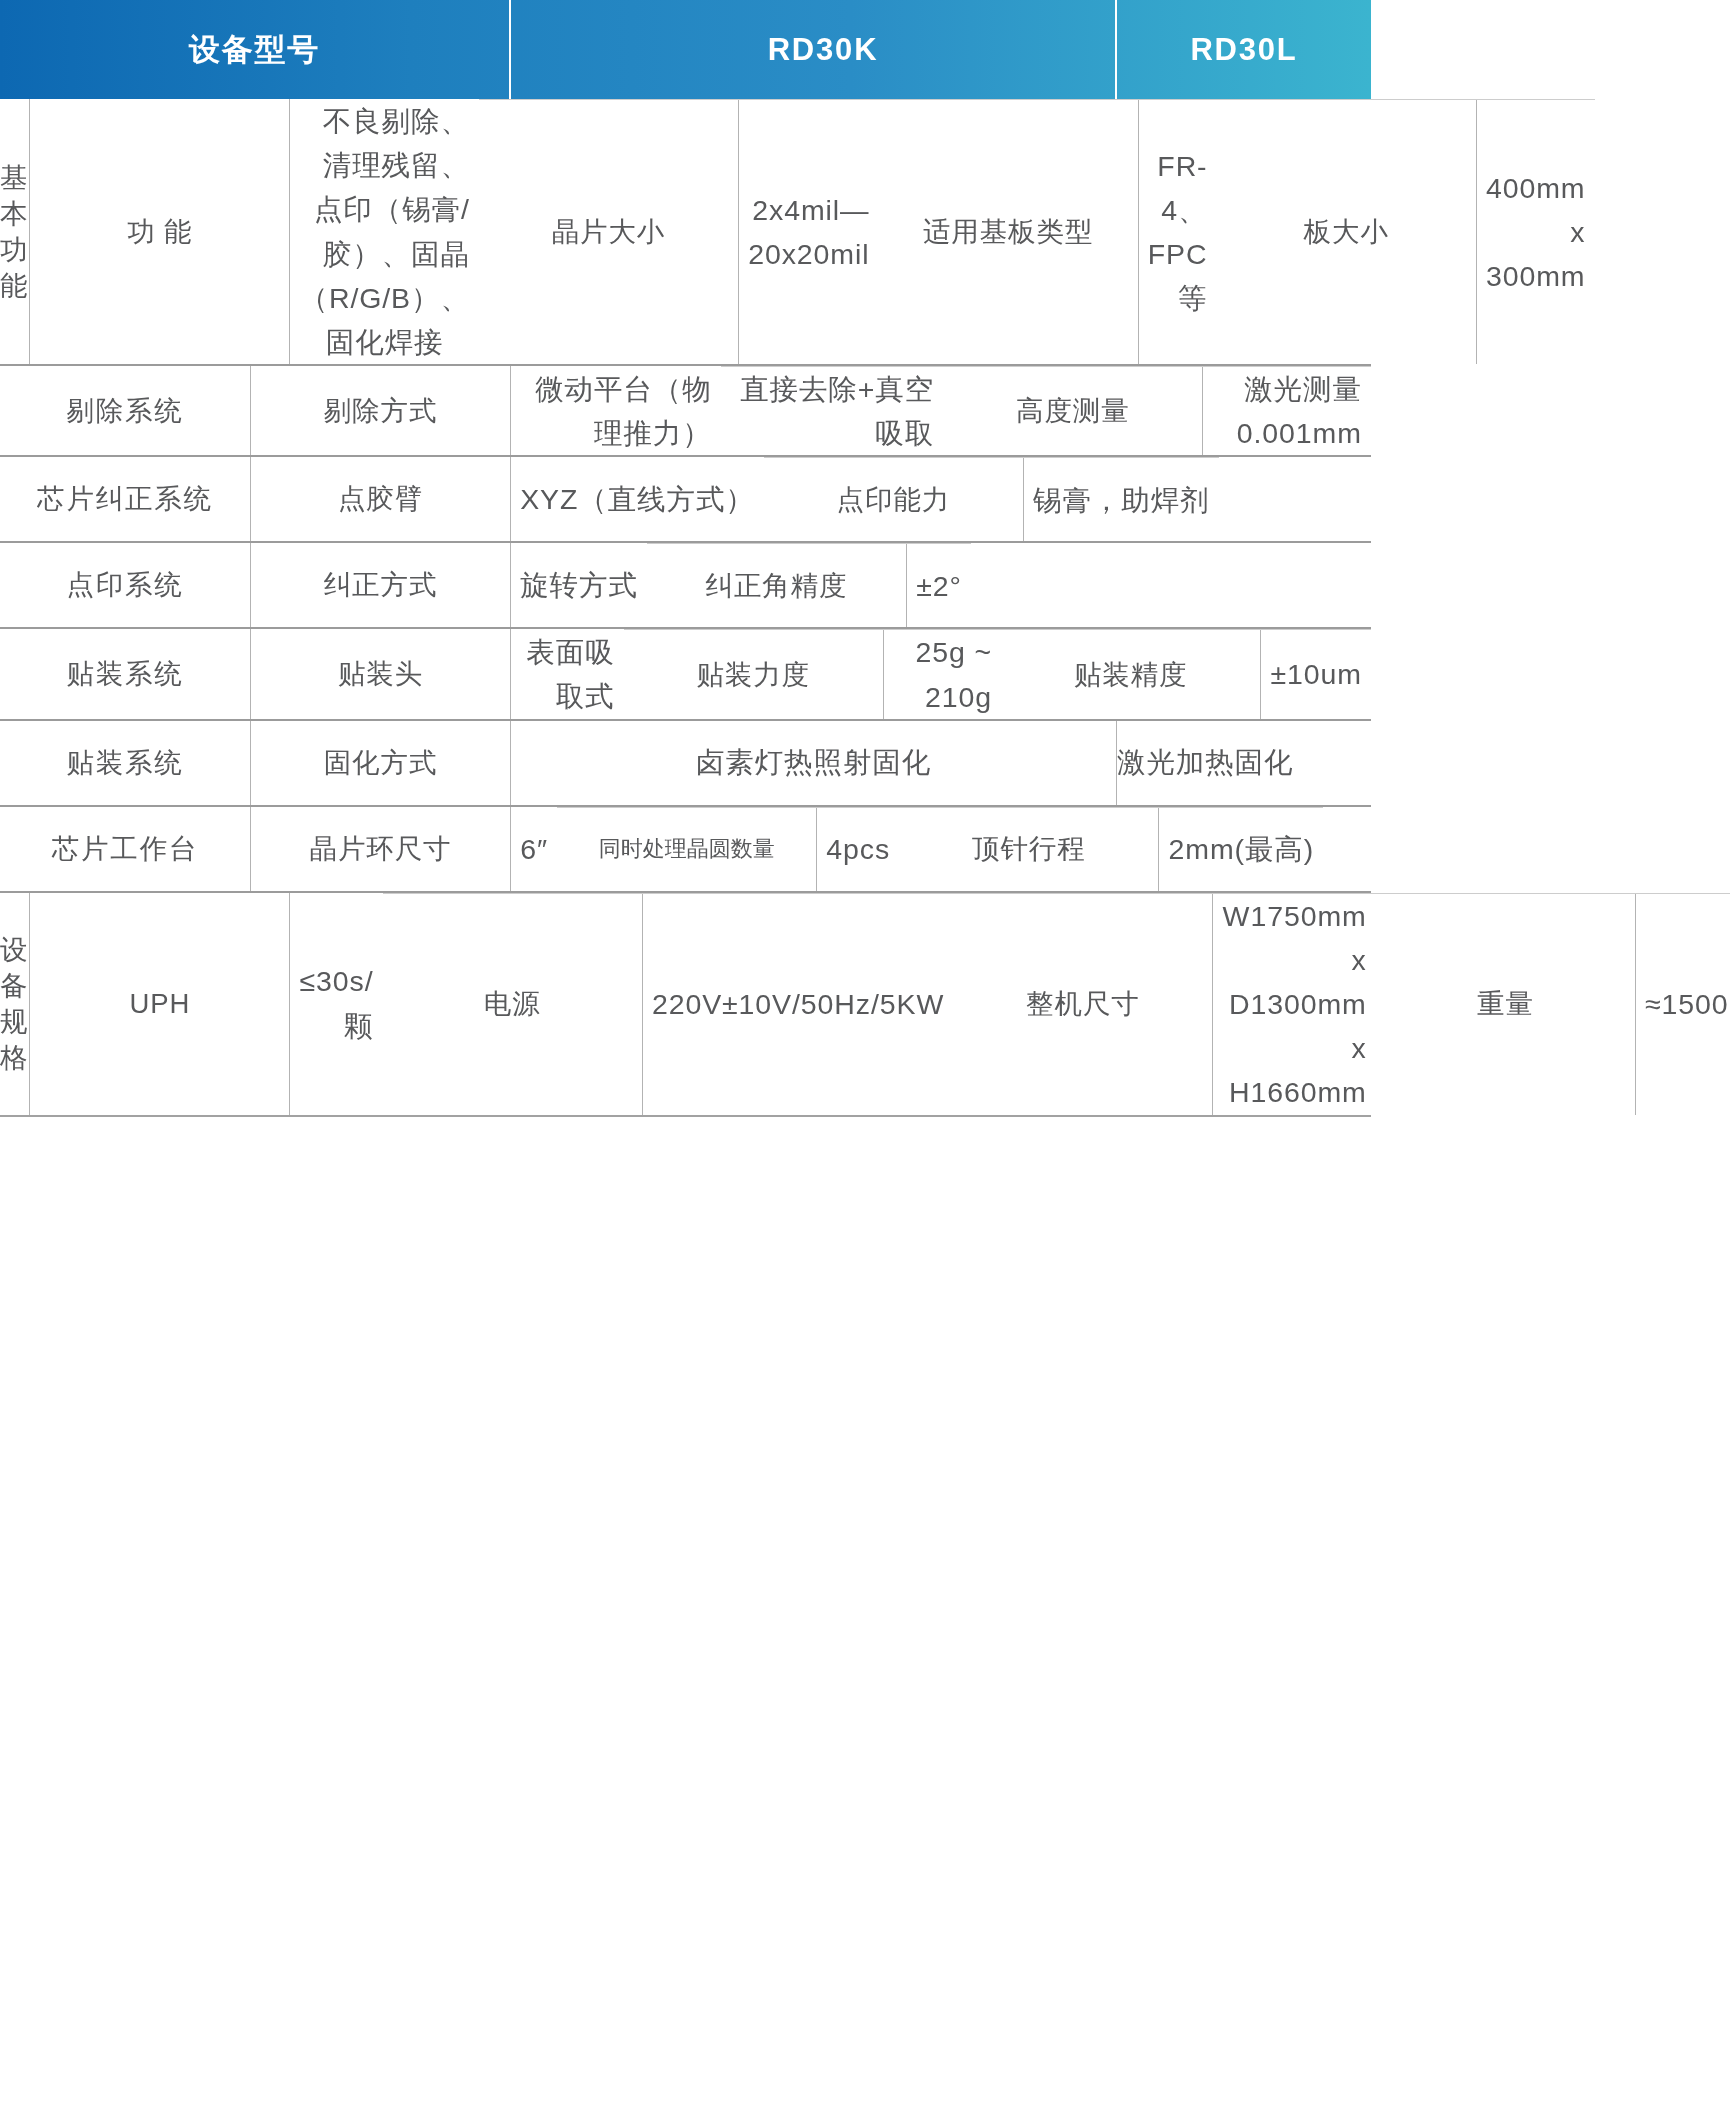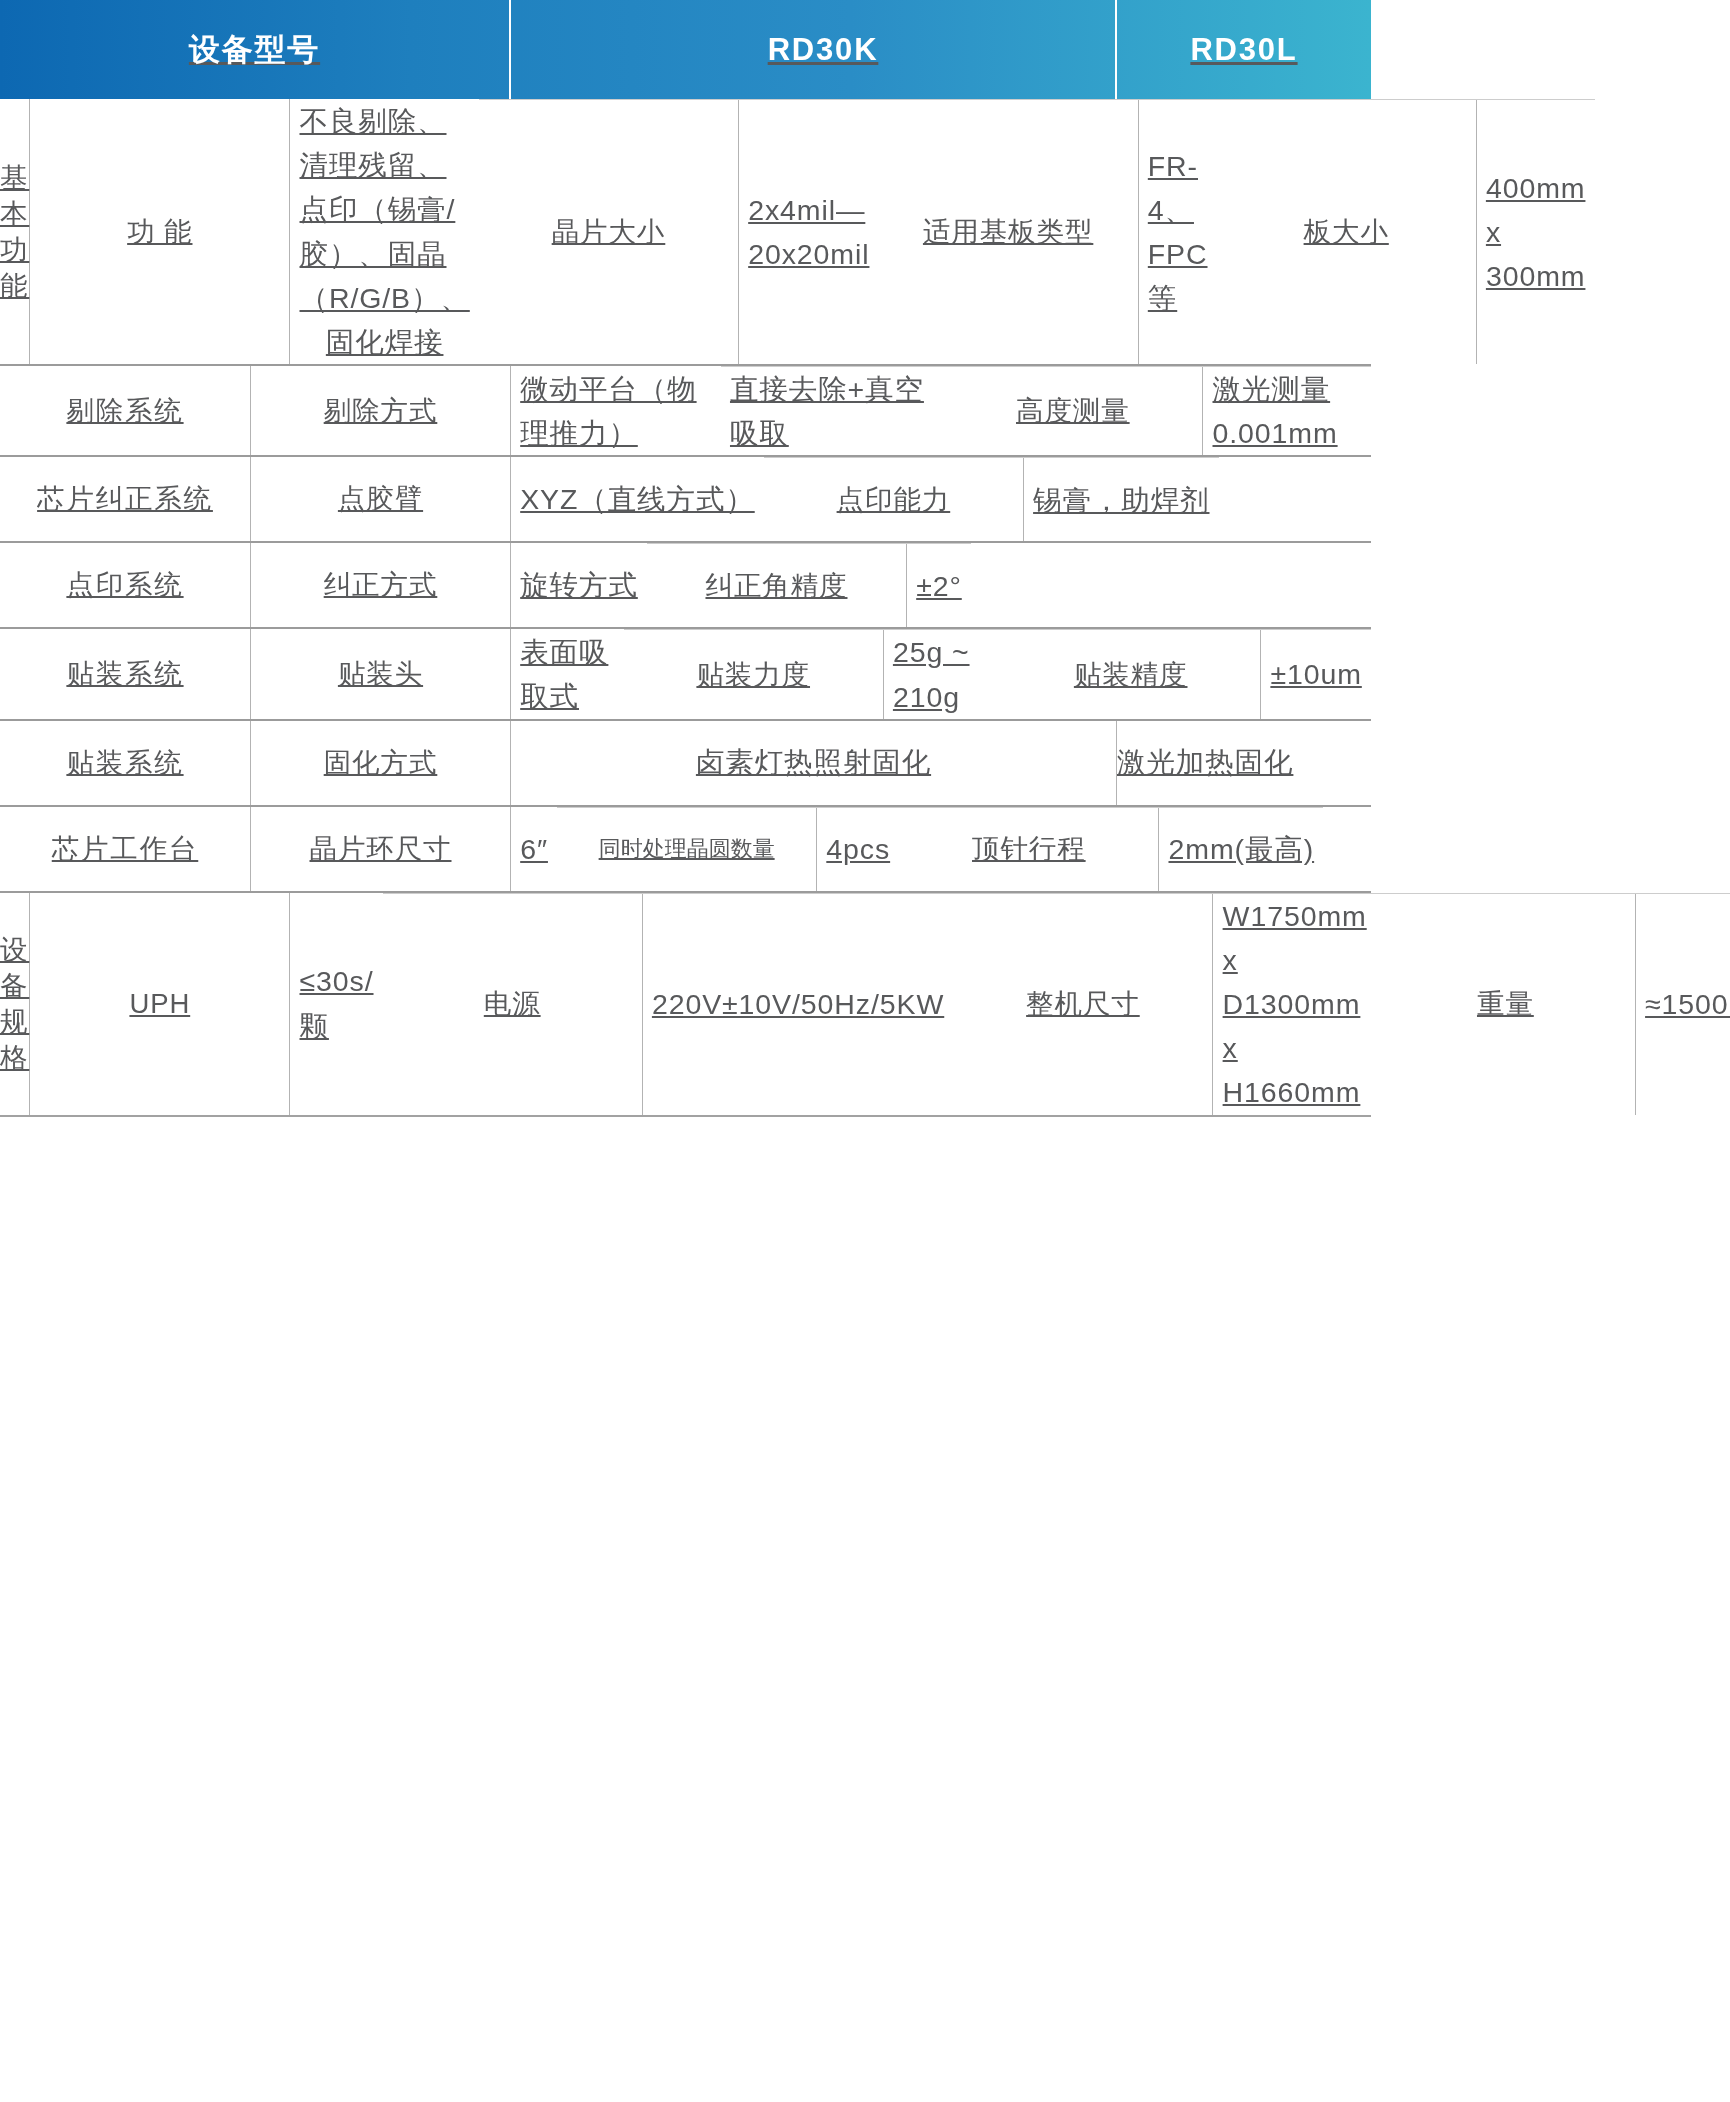--- a/index.html
+++ b/index.html
@@ -6,21 +6,20 @@
   body {
     font-family: "Liberation Sans", "DejaVu Sans", sans-serif;
     color: #58595b;
     -webkit-font-smoothing: antialiased;
   }
   * { box-sizing: border-box; }
 
   .spec-table {
     width: 1371px;
     background: #ffffff;
-    text-decoration: underline;
   }
 
   
   .header-row {
     display: flex;
     height: 99px;
     background: linear-gradient(90deg, #0d68b2 0%, #1e7fbe 30%, #2a8dc6 62%, #3bb4cf 100%);
   }
   .header-cell {
     display: flex;
@@ -74,21 +73,21 @@
   .label-cell.small { font-size: 22px; letter-spacing: 0; }
 
   .value-cell {
     flex: 1;
     display: flex;
     flex-direction: column;
     align-items: center;
     justify-content: center;
     font-size: 28.5px;
     letter-spacing: 0.9px;
-    text-align: left;
+    text-align: right;
     line-height: 1.55;
     padding: 0 9.2px;
   }
 
   
   .value-split { flex: 1; display: flex; }
   .value-split .half {
     display: flex;
     align-items: center;
     justify-content: center;

